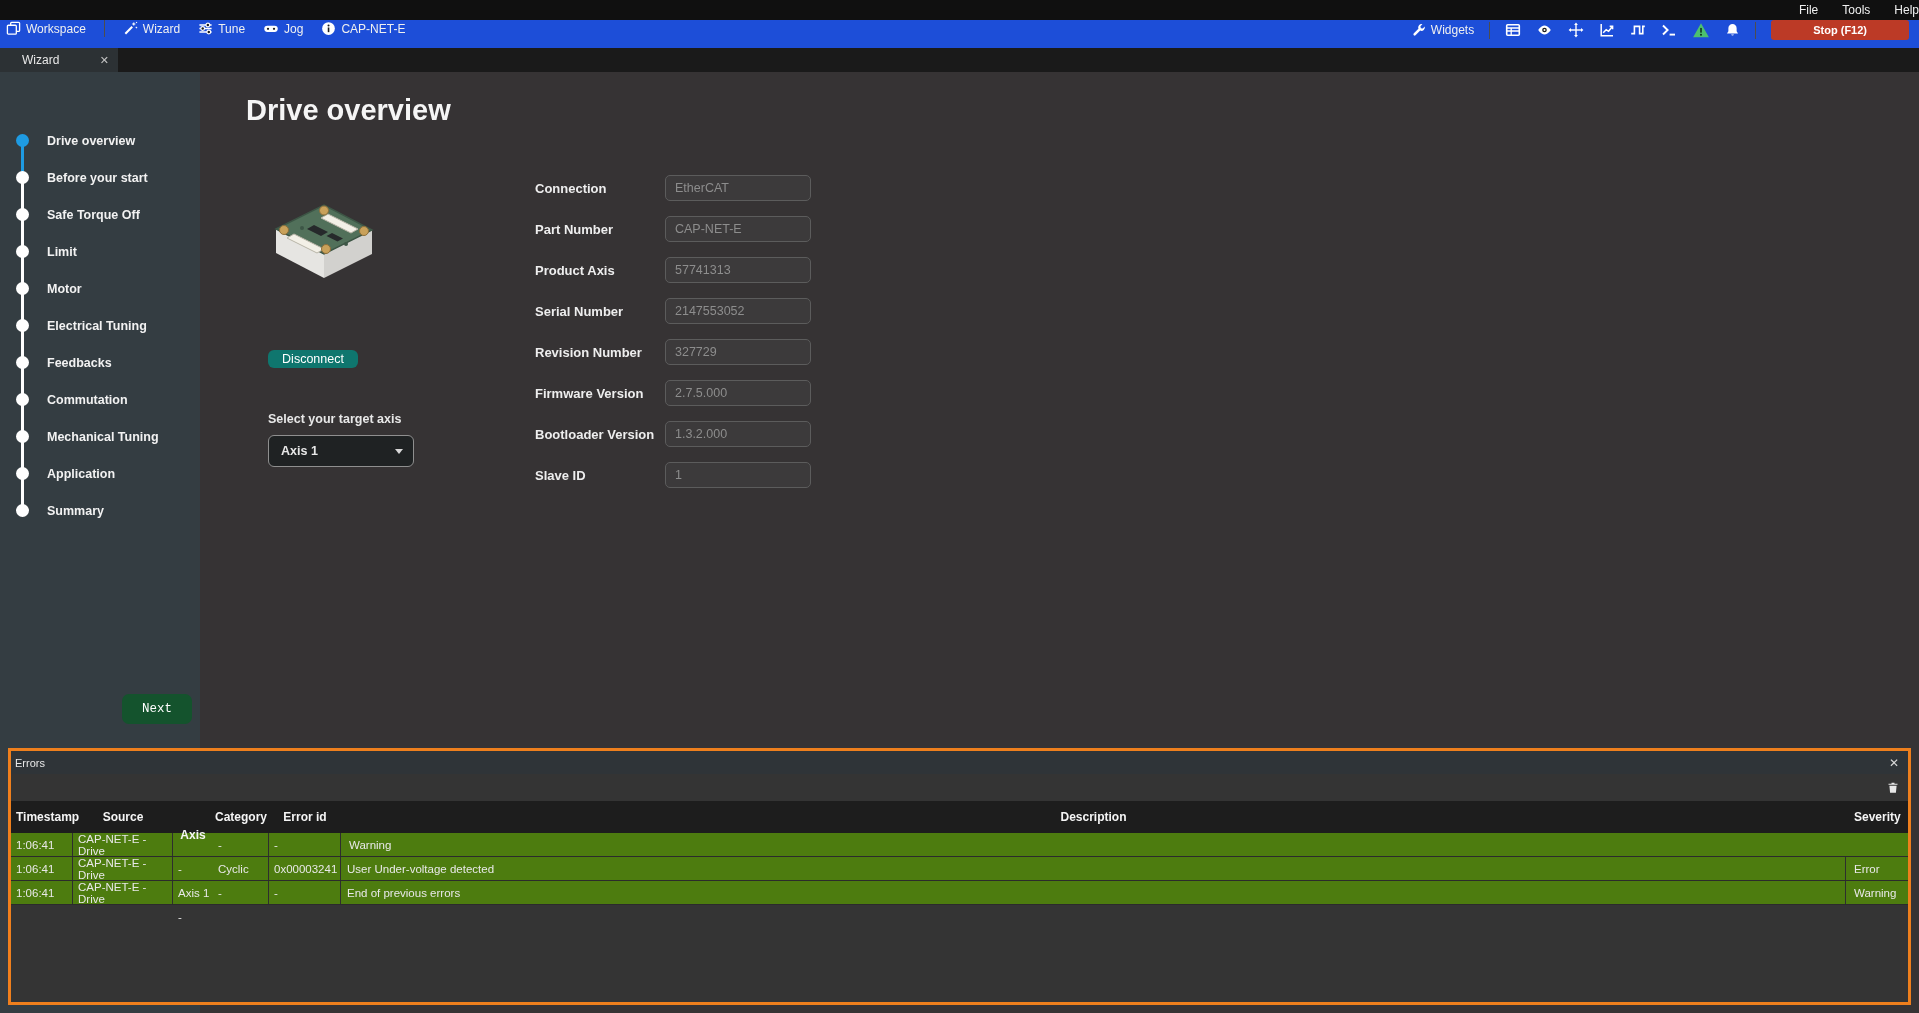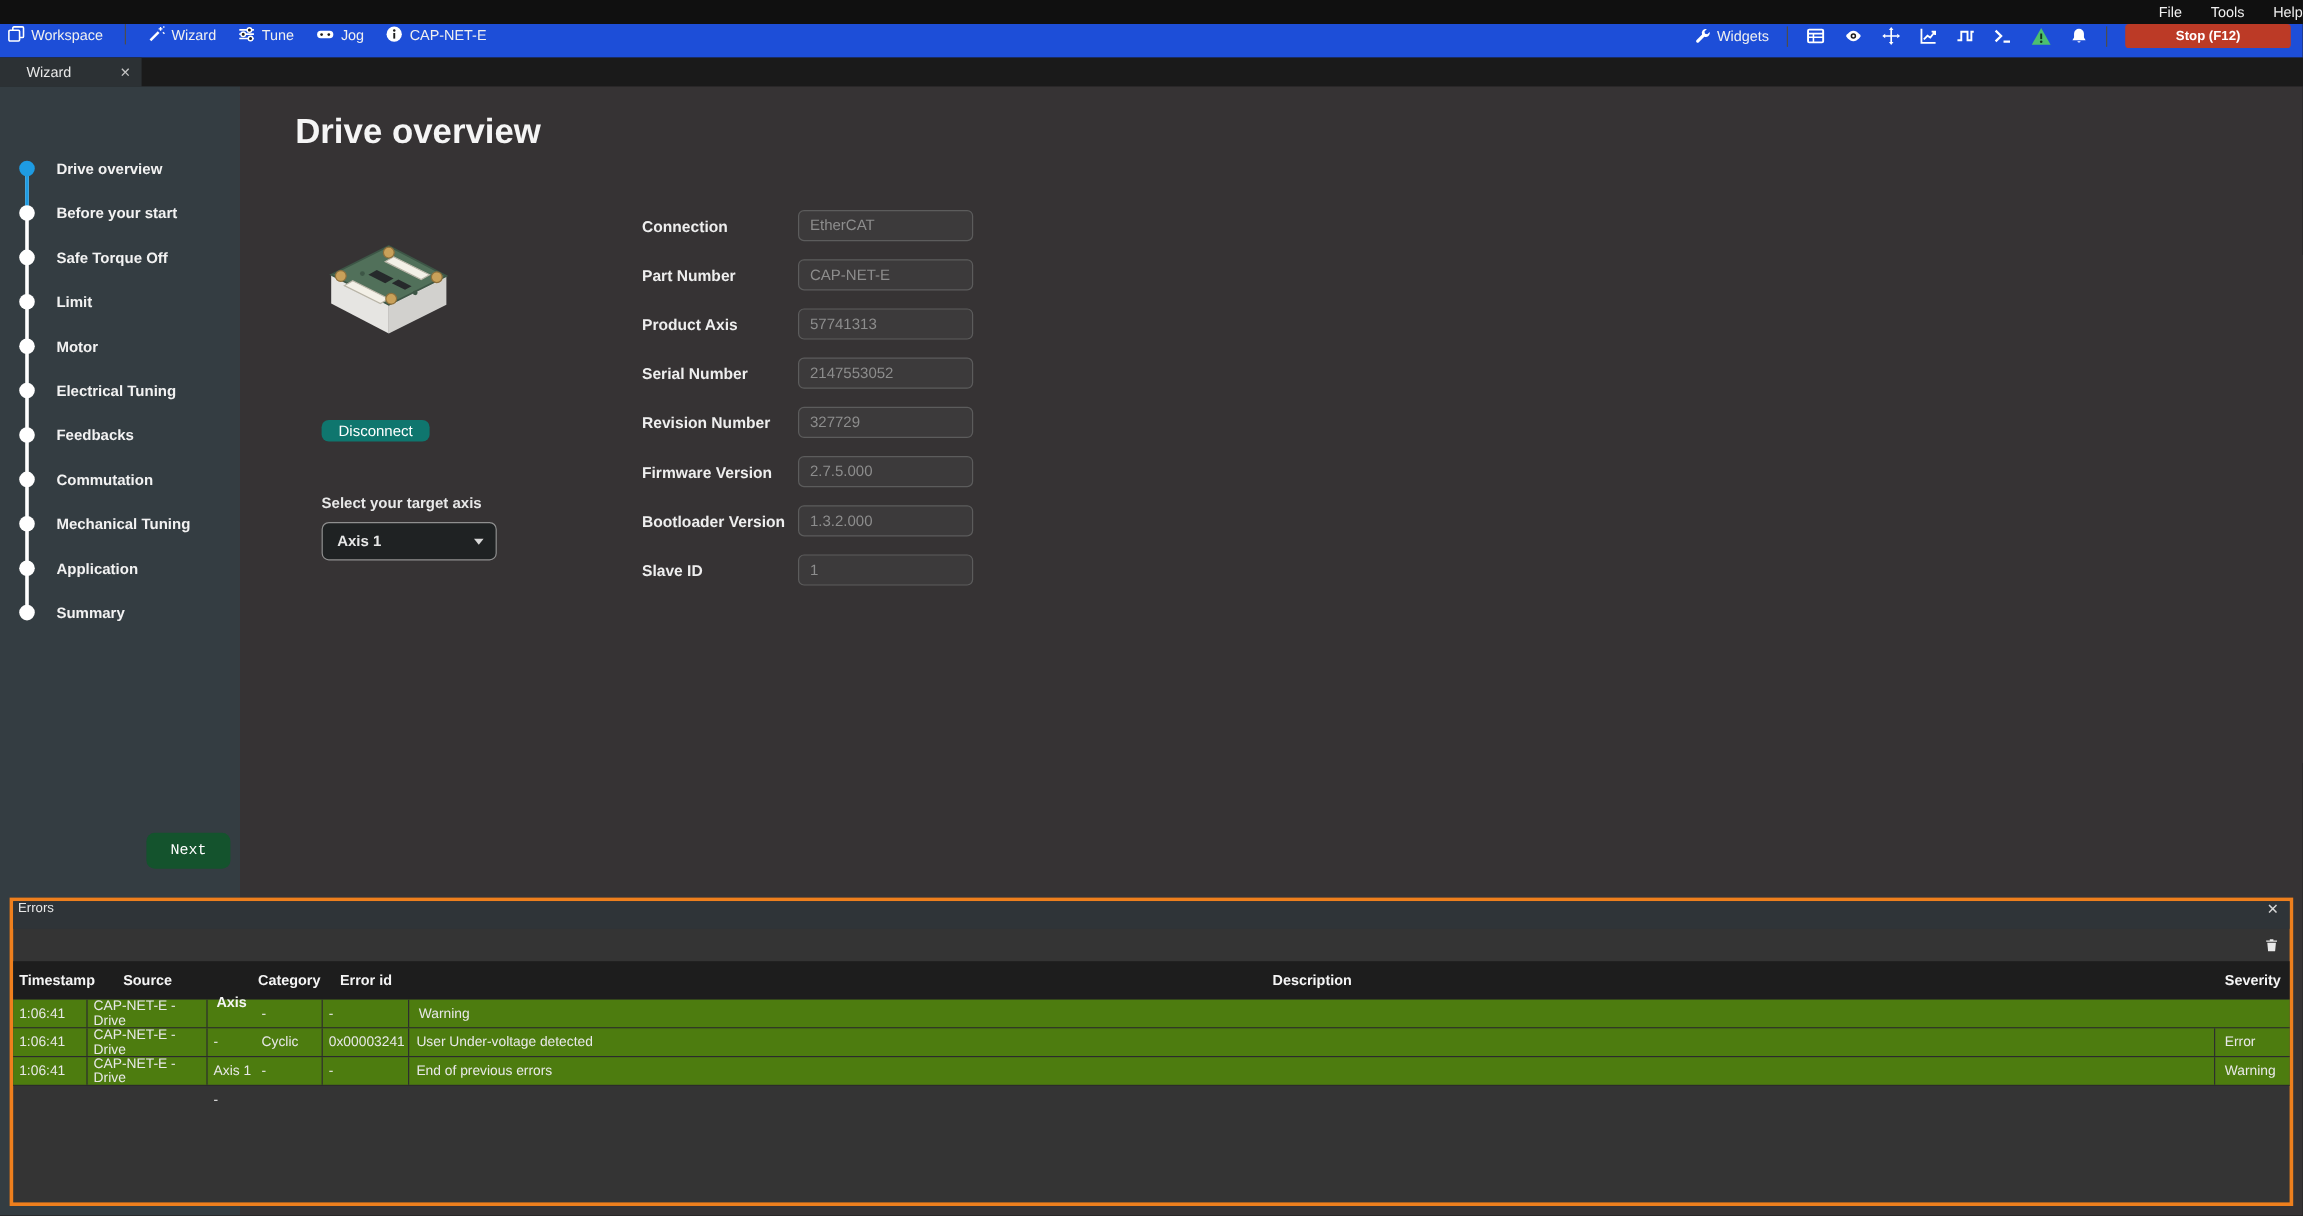--- a/index.html
+++ b/index.html
@@ -51,21 +51,21 @@
   .axis-select { position:absolute; left:68px; top:363px; width:146px; height:32px; background:#1f2223; border:1.5px solid #8f8f8f; border-radius:6px; display:flex; align-items:center; justify-content:space-between; padding:0 10px 0 12px; font-size:12.5px; font-weight:600; cursor:pointer; }
   .caret { width:0; height:0; border-left:4.5px solid transparent; border-right:4.5px solid transparent; border-top:5.5px solid #d8d8d8; }
 
   .form { position:absolute; left:335px; top:103px; }
   .form-row { display:flex; align-items:center; height:26px; margin-bottom:15px; }
   .form-label { width:130px; font-size:13px; font-weight:600; color:#eeeeee; }
   .form-field { width:146px; height:26px; background:#3c3a3b; border:1px solid #5c5c5c; border-radius:5px; color:#8d8d8d; font-size:12.5px; padding:0 9px; font-family:"Liberation Sans",sans-serif; }
 
   
   .errors-panel { position:absolute; left:8px; top:748px; width:1903px; height:257px; border:3px solid #ee7f1d; background:#343434; z-index:5; }
-  .ep-titlebar { height:23px; background:#2f3438; display:flex; align-items:flex-start; justify-content:space-between; padding:0 9px 0 4px; font-size:11px; }
+  .ep-titlebar { height:23px; background:#2f3438; display:flex; align-items:center; justify-content:space-between; padding:0 9px 0 4px; font-size:11px; }
   .ep-close { color:#d8d8d8; font-size:12px; cursor:pointer; }
   .ep-toolbar { height:27px; display:flex; align-items:center; justify-content:flex-end; padding-right:9px; }
   .ep-trash { cursor:pointer; color:#e8e8e8; }
   .ep-head { height:32px; background:#1d1d1d; display:flex; align-items:center; font-size:12px; font-weight:700; color:#f5f5f5; }
   .ep-row { height:24px; display:flex; align-items:stretch; background:#4d7c0f; border-bottom:1px solid #2b2b2b; font-size:11.5px; cursor:default; }
   .ep-row .cell { display:flex; align-items:center; border-right:1px solid #2e2e2e; }
   .ep-row .cell:last-child { border-right:none; }
   .c-ts  { width:62px;  padding-left:5px; }
   .c-src { width:100px; padding-left:5px; }
   .c-axis{ width:40px;  padding-left:5px;margin-top:36px; }

